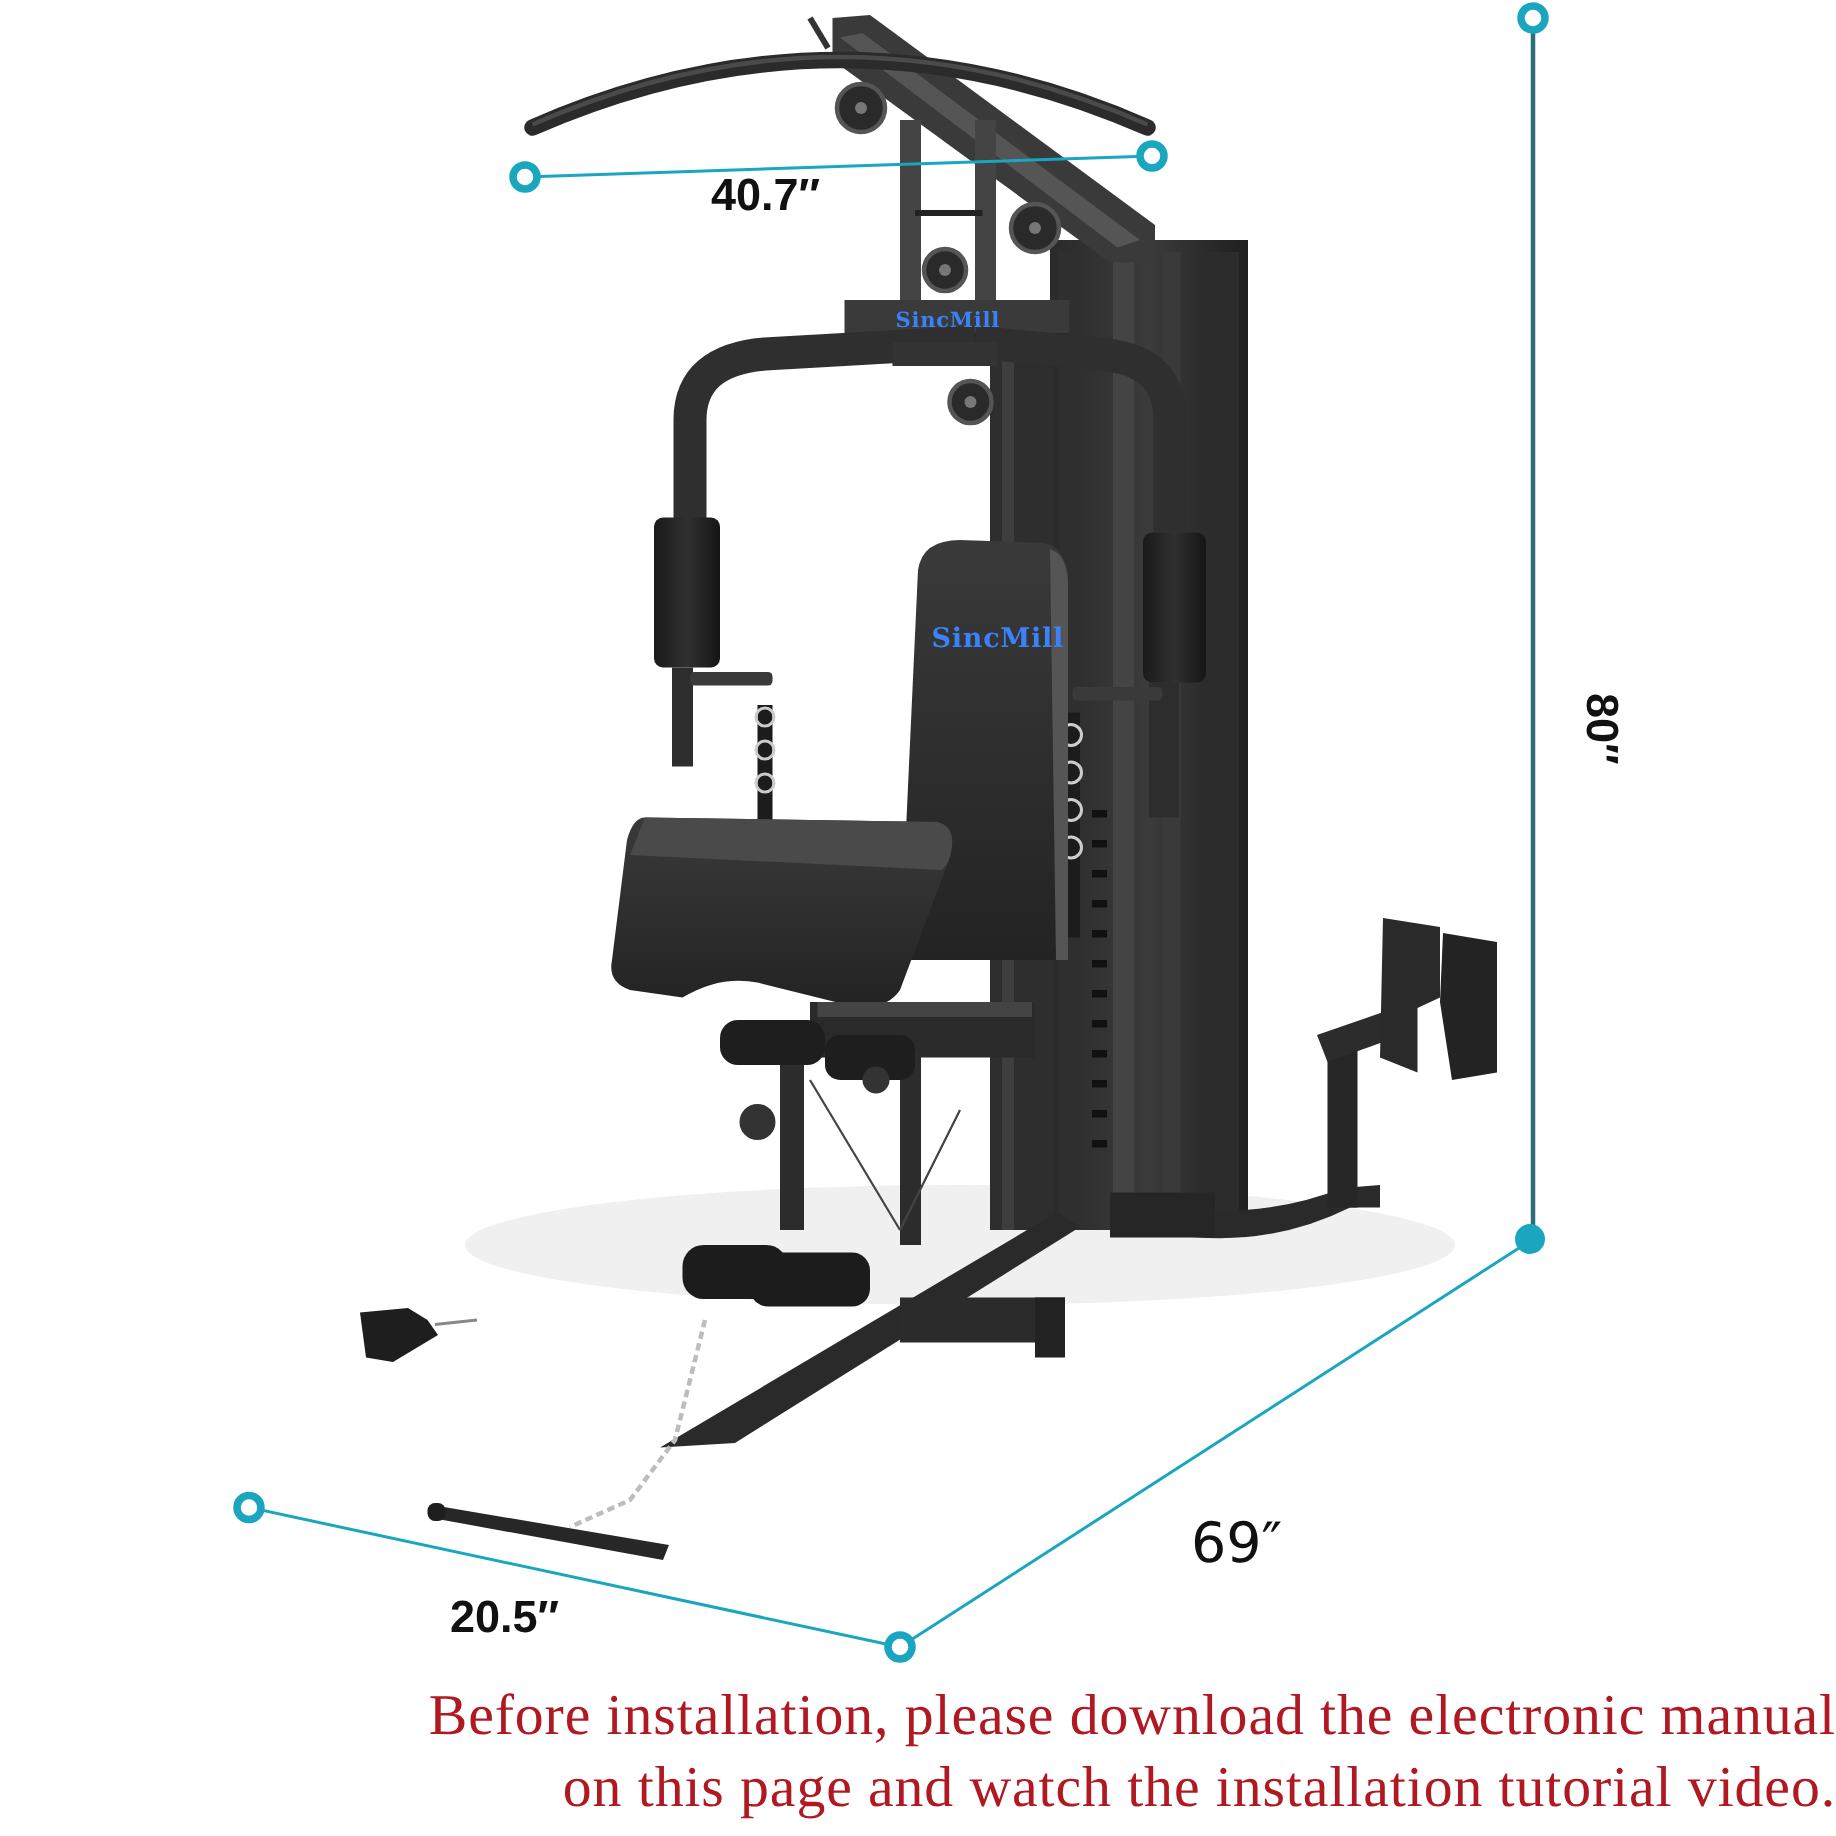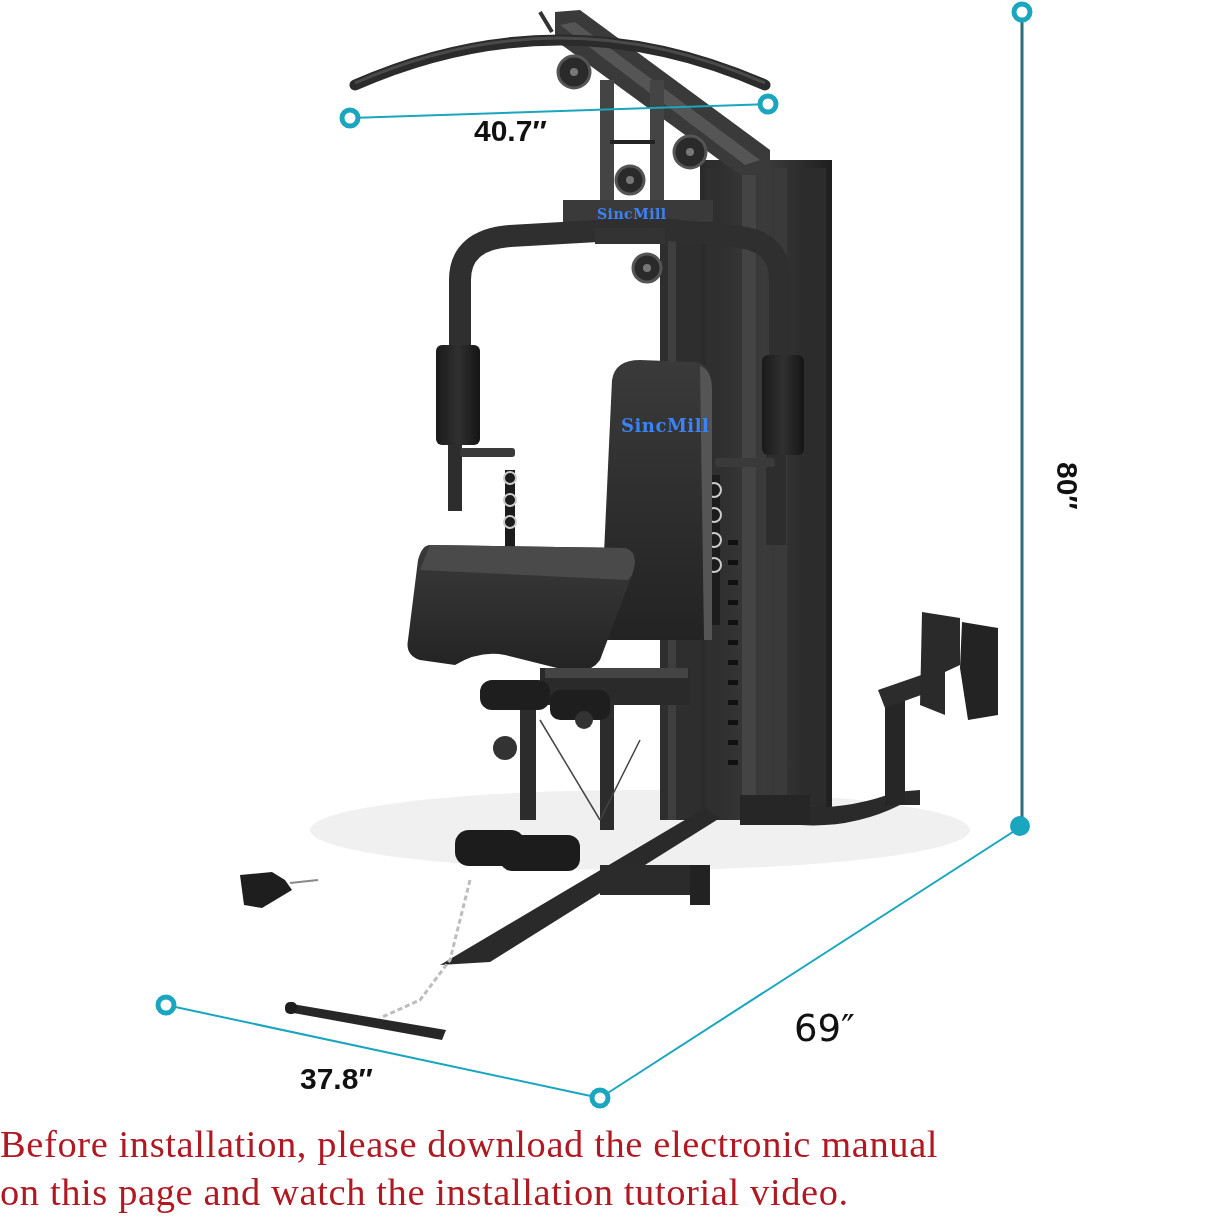--- a/index.html
+++ b/index.html
@@ -10,21 +10,21 @@
     position: absolute; font-family: "Liberation Sans", sans-serif; font-weight: bold;
     color: #111111; font-size: 30px; line-height: 1; white-space: nowrap;
   }
   .dim-label.light { font-weight: normal; font-family: "DejaVu Sans", sans-serif; font-size: 37px; }
   .dim-label.rot { transform-origin: left top; transform: rotate(90deg); }
   .brand {
     position: absolute; color: #3b82f6; font-family: "DejaVu Serif", serif; font-weight: bold;
     letter-spacing: 0.5px; white-space: nowrap; line-height: 1;
   }
   .notice {
-    position: absolute; left: 0; width: 1224px; top: 1120px; text-align: left;
+    position: absolute; left: 0; width: 1224px; top: 1120px; text-align: right;
     font-family: "Liberation Serif", serif; color: #b01822; font-size: 38.5px; line-height: 48px;
     letter-spacing: 0.6px;
   }
   .notice div { white-space: nowrap; }
 </style>
 </head>
 <body>
 
 <div class="stage">
 
@@ -210,19 +210,19 @@
       <circle cx="600" cy="1098" r="8" fill="#ffffff" stroke="#1aa6bf" stroke-width="5"></circle>
     </g>
   </svg>
 
   <span class="brand" style="left:597px; top:207px; font-size:14px;">SincMill</span>
   <span class="brand" style="left:621px; top:417px; font-size:18px;">SincMill</span>
 
   <span class="dim-label" style="left:474px; top:116px;">40.7″</span>
   <span class="dim-label rot" style="left:1082px; top:462px;">80″</span>
   <span class="dim-label light" style="left:794px; top:1010px;">69″</span>
-  <span class="dim-label" style="left:300px; top:1064px;">37.8″</span>
+  <span class="dim-label" style="left:300px; top:1064px;">20.5″</span>
 
   <div class="notice">
     <div>Before installation, please download the electronic manual</div>
     <div>on this page and watch the installation tutorial video.</div>
   </div>
 </div>
 
 </body></html>

